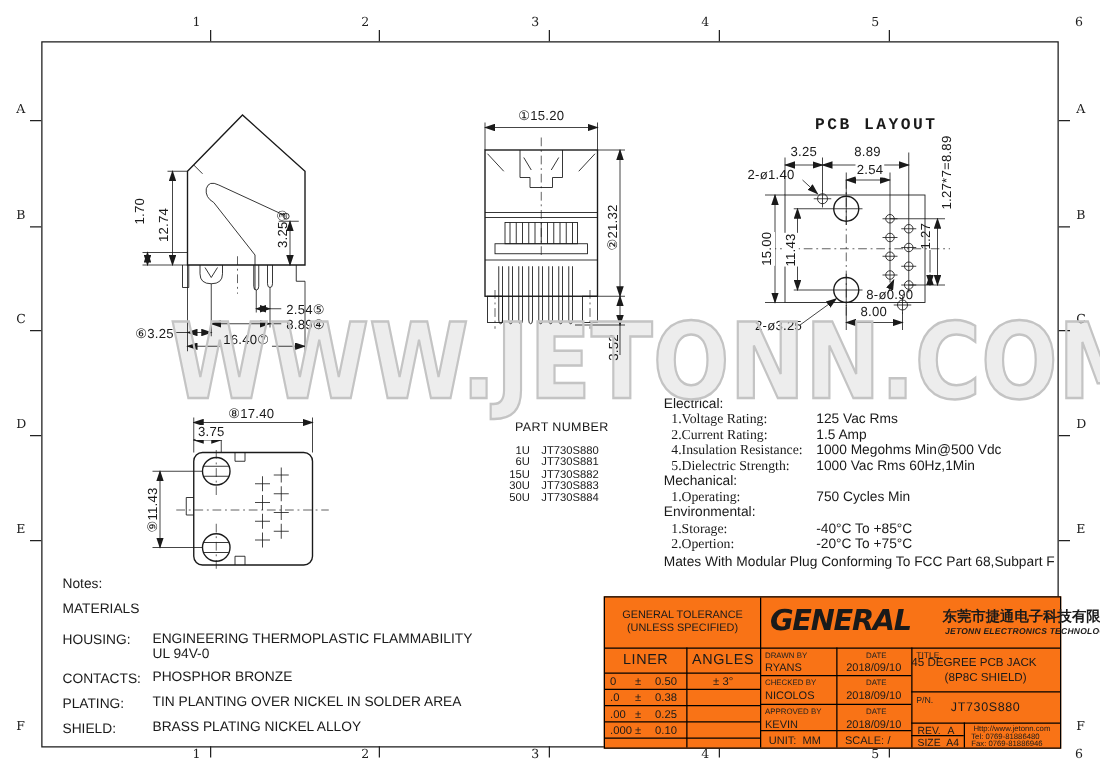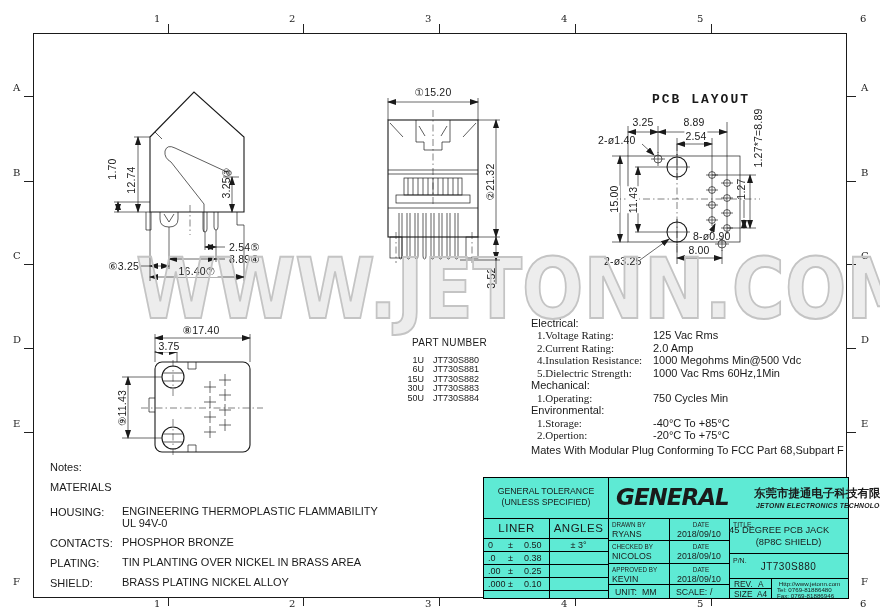--- a/index.html
+++ b/index.html
@@ -42,21 +42,21 @@
   #specs .l{display:inline-block;width:116px;font-family:Liberation Serif, serif;}
   #specs .mates{margin-top:2px;}
   
   #notes{position:absolute;left:50px;top:461px;font-size:11px;}
   #notes .nt{margin-bottom:8px;}
   #notes .mat{margin-bottom:13px;}
   #notes .item{margin-bottom:8px;display:flex;}
   #notes .lbl{width:72px;flex:none;}
   #notes .val div{line-height:11.5px;}
   
-  #tb{position:absolute;left:483px;top:477px;width:364px;height:120px;border:1.2px solid #000;background:#5eead4;z-index:7;}
+  #tb{position:absolute;left:483px;top:477px;width:364px;height:120px;border:1.2px solid #000;background:#f97316;z-index:7;}
   #tb .ln{position:absolute;background:#000;}
   #tb span{position:absolute;white-space:nowrap;}
   .tol-hd{font-size:8.7px;text-align:center;width:124px;line-height:11px;top:8px;left:0;}
   .colhd{font-size:11.5px;letter-spacing:.5px;}
   .tolv{font-size:9px;}
   .slab{font-size:6.3px;color:#222;}
   .sval{font-size:8.8px;}
   .logo{font-family:"DejaVu Sans",sans-serif;font-weight:800;font-style:italic;
         font-size:23px;letter-spacing:-1px;}
   .cn{font-size:11.5px;font-weight:bold;}
@@ -297,21 +297,21 @@
     <div class="r"><span class="u">1U</span><span class="p">JT730S880</span></div>
     <div class="r"><span class="u">6U</span><span class="p">JT730S881</span></div>
     <div class="r"><span class="u">15U</span><span class="p">JT730S882</span></div>
     <div class="r"><span class="u">30U</span><span class="p">JT730S883</span></div>
     <div class="r"><span class="u">50U</span><span class="p">JT730S884</span></div>
   </div>
 
   <div id="specs">
     <div class="sec">Electrical:</div>
     <div class="it"><span class="l">1.Voltage Rating:</span><span>125 Vac Rms</span></div>
-    <div class="it"><span class="l">2.Current Rating:</span><span>2.0 Amp</span></div>
+    <div class="it"><span class="l">2.Current Rating:</span><span>1.5 Amp</span></div>
     <div class="it"><span class="l">4.Insulation Resistance:</span><span>1000 Megohms Min@500 Vdc</span></div>
     <div class="it"><span class="l">5.Dielectric Strength:</span><span>1000 Vac Rms 60Hz,1Min</span></div>
     <div class="sec">Mechanical:</div>
     <div class="it"><span class="l">1.Operating:</span><span>750 Cycles Min</span></div>
     <div class="sec">Environmental:</div>
     <div class="it"><span class="l">1.Storage:</span><span>-40°C To +85°C</span></div>
     <div class="it"><span class="l">2.Opertion:</span><span>-20°C To +75°C</span></div>
     <div class="mates">Mates With Modular Plug Conforming To FCC Part 68,Subpart F</div>
   </div>
 
@@ -327,21 +327,21 @@
     </div>
     <div class="item">
       <div class="lbl">CONTACTS:</div>
       <div class="val">
           <div>PHOSPHOR BRONZE</div>
         </div>
     </div>
     <div class="item">
       <div class="lbl">PLATING:</div>
       <div class="val">
-          <div>TIN PLANTING OVER NICKEL IN BRASS AREA</div>
+          <div>TIN PLANTING OVER NICKEL IN SOLDER AREA</div>
         </div>
     </div>
     <div class="item">
       <div class="lbl">SHIELD:</div>
       <div class="val">
           <div>BRASS PLATING NICKEL ALLOY</div>
         </div>
     </div>
   </div>
 

